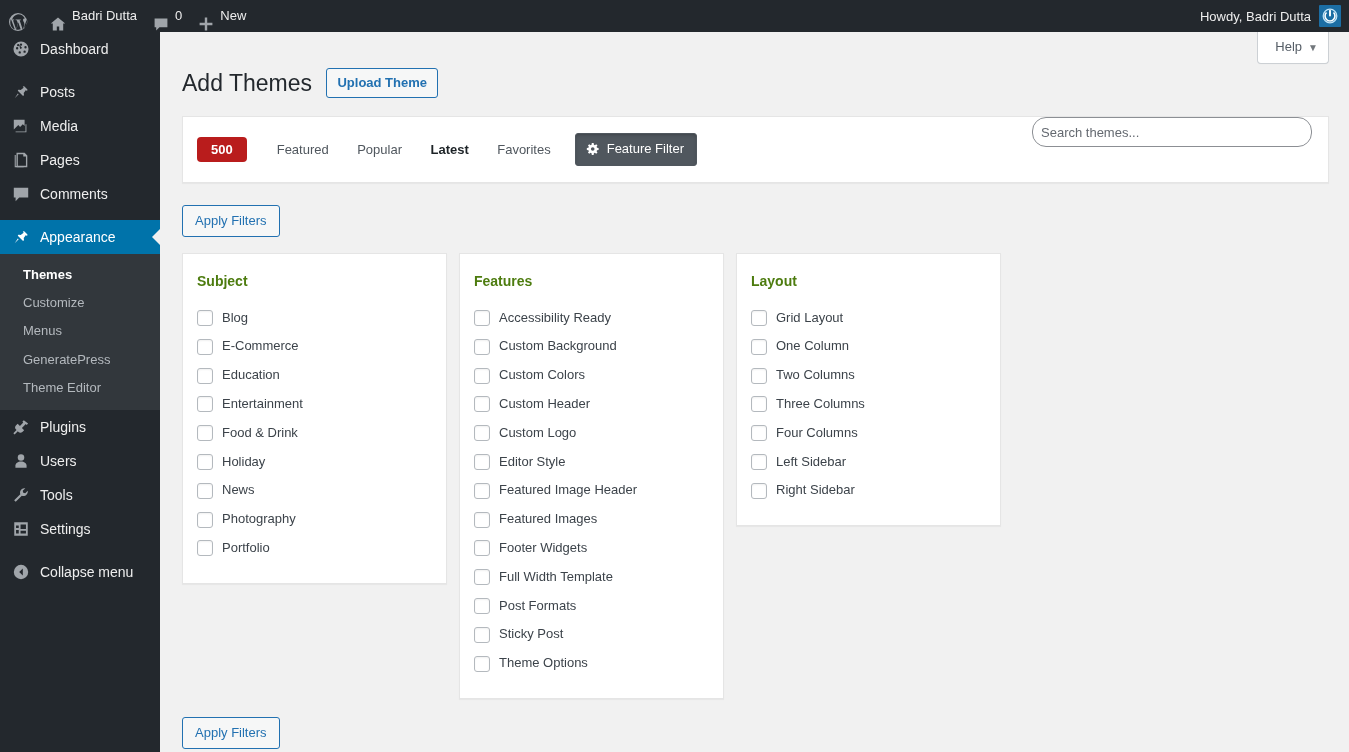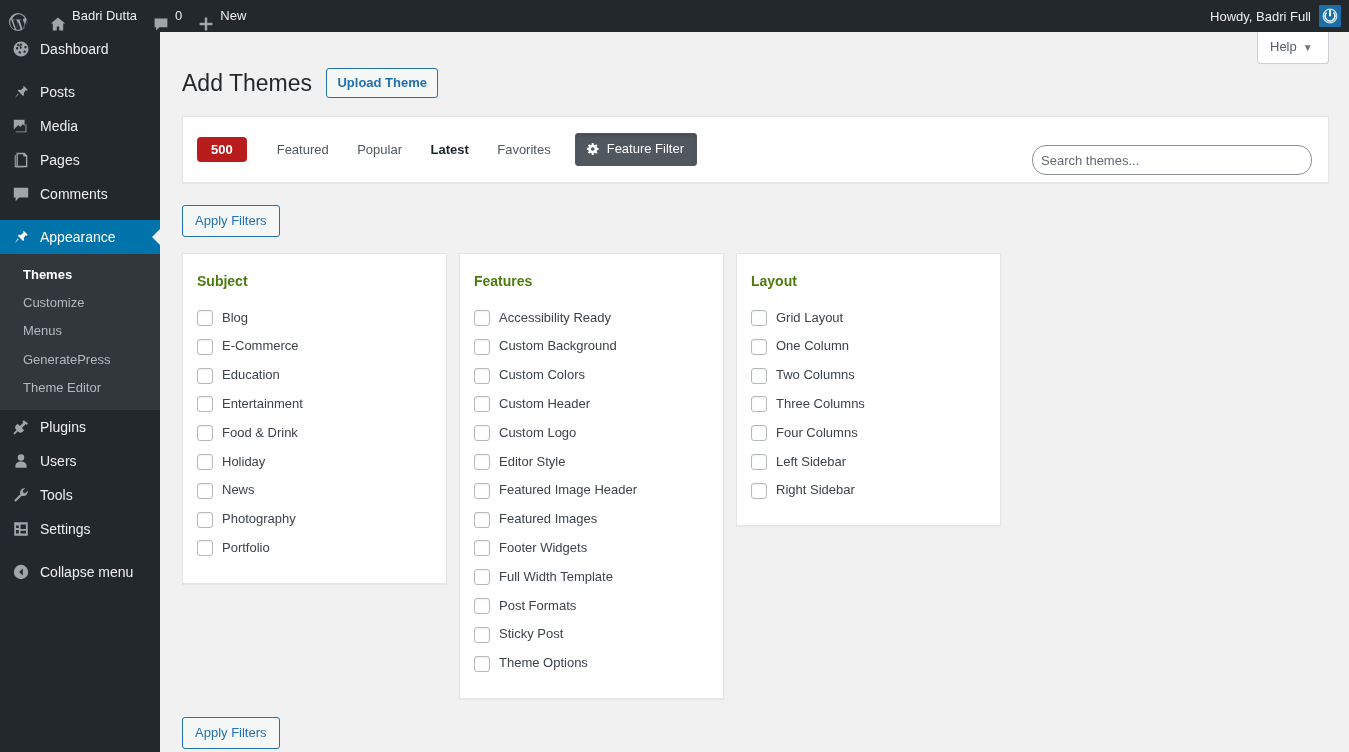--- a/index.html
+++ b/index.html
@@ -108,21 +108,21 @@
   .help-tab {
     background: #fff;
     border: 1px solid #ccd0d4;
     border-top: none;
     border-radius: 0 0 4px 4px;
     padding: 4px 10px 5px 12px;
     font-size: 13px;
     color: #555d66;
     line-height: 1.7;
     min-width: 72px;
-    text-align: left;
+    text-align: right;
     cursor: pointer;
     box-shadow: 0 1px 1px -1px rgba(0,0,0,.1);
   }
   .help-tab .caret {
     display: inline-block;
     margin-left: 6px;
     color: #72777c;
     font-size: 10px;
   }
 
@@ -203,21 +203,21 @@
     line-height: 1;
     padding: 8px 12px 9px 10px;
     border-radius: 3px;
     cursor: pointer;
     display: inline-flex;
     align-items: flex-start;
     box-shadow: inset 0 2px 5px -3px rgba(0,0,0,.5);
   }
   .feature-filter-btn .gear { margin-right: 7px; display:inline-flex; }
   .search-themes {
-    position: absolute; right: 16px; top: 28px;
+    position: absolute; right: 16px; top: 0;
     width: 280px; height: 30px;
     border: 1px solid #8c8f94;
     border-radius: 14px;
     background: #fff;
     font-size: 13px;
     color: #2c3338;
     padding: 0 8px;
     outline: none;
     box-shadow: 0 0 0 transparent;
     font-family: "Liberation Sans", sans-serif;
@@ -318,21 +318,21 @@
       <svg width="16" height="16" viewBox="0 0 20 20" fill="#a0a5aa">
         <path d="M8.5 2h3v6.5H18v3h-6.5V18h-3v-6.5H2v-3h6.5z"></path>
       </svg>
     </span>
     <span>New</span>
   </div>
 
   <div class="ab-spacer"></div>
 
   <div class="ab-right">
-    <span class="howdy">Howdy, Badri Full</span>
+    <span class="howdy">Howdy, Badri Dutta</span>
     <span class="avatar">
       <svg width="16" height="16" viewBox="0 0 20 20">
         <circle cx="10" cy="10" r="8.5" fill="none" stroke="#bfe3f7" stroke-width="1.6"></circle>
         <path d="M10 3.5v6" stroke="#ffffff" stroke-width="2.4" stroke-linecap="round"></path>
         <path d="M5.6 5.6a6.2 6.2 0 108.8 0" fill="none" stroke="#ffffff" stroke-width="2"></path>
       </svg>
     </span>
   </div>
 </div>
 

